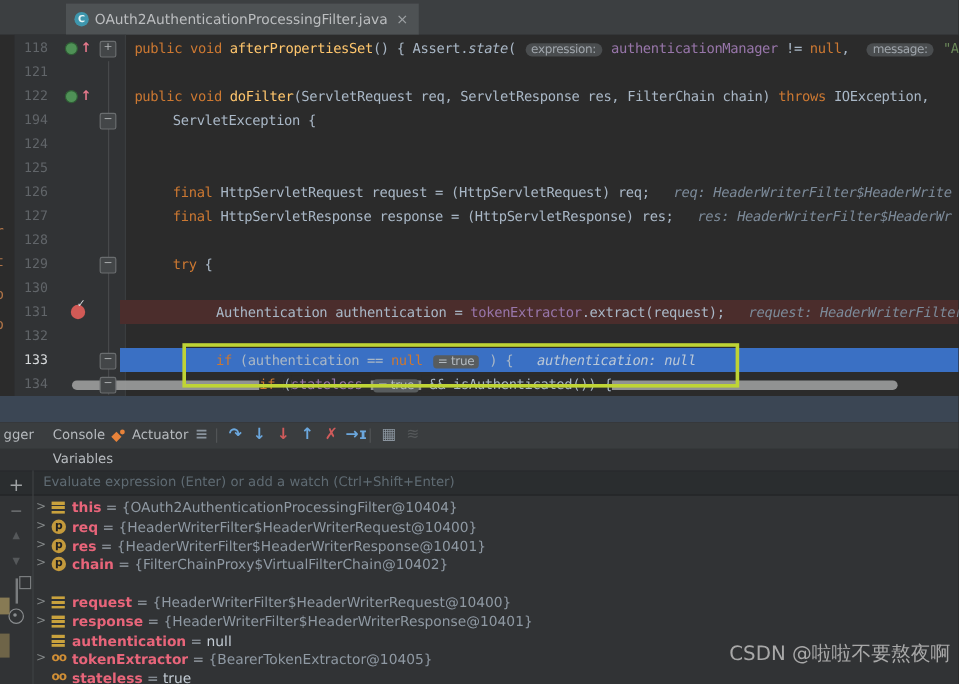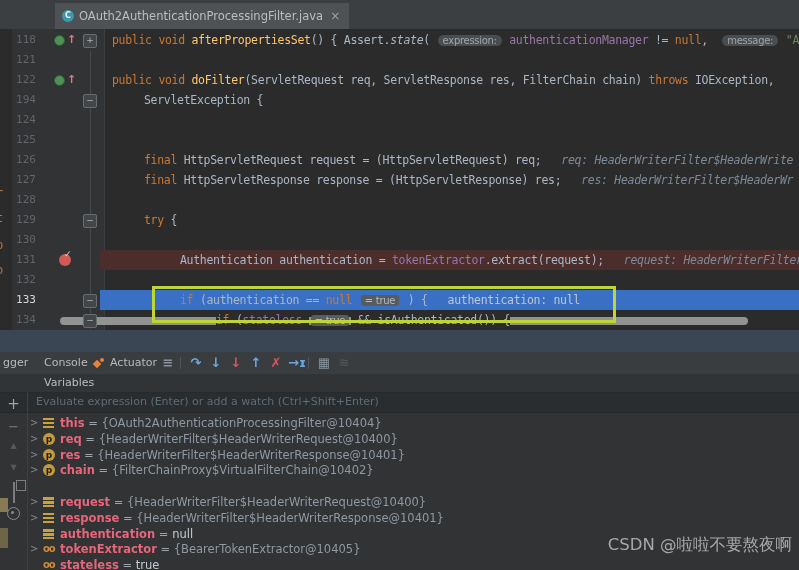--- a/index.html
+++ b/index.html
@@ -21,21 +21,21 @@
   #gutterbg{position:absolute;left:12px;top:0;width:92px;height:100%;background:#313335;
             border-right:1px solid #3a3d3f;}
   #foldguide{position:absolute;left:90px;top:22px;height:278px;border-left:1px solid #47494b;}
   #leftstrip{position:absolute;left:0;top:0;width:12px;height:100%;background:#2b2b2b;overflow:hidden;}
   .frag{position:absolute;left:-4px;width:12px;font:12px "DejaVu Sans Mono",monospace;color:#b07448;}
 
   .row{position:absolute;left:0;right:0;height:20px;}
   .hl{position:absolute;left:100px;right:0;top:0;bottom:0;}
   .hl.breakpoint{background:#4b2d2c;}
   .hl.execution{background:#3a70c4;}
-  .lnum{position:absolute;left:8px;width:36px;text-align:center;
+  .lnum{position:absolute;left:20px;width:36px;text-align:left;
         font:11px "DejaVu Sans Mono",monospace;line-height:20px;color:#616569;}
   .row.cur .lnum{color:#d6d9db;}
   .gic{position:absolute;left:54px;top:0;height:20px;display:flex;align-items:center;}
   .ovcirc{width:9px;height:9px;border-radius:50%;background:#4f9156;border:1px solid #2f5c35;}
   .ovarrow{color:#e8798c;font-size:11px;font-weight:bold;margin-left:2px;line-height:20px;}
   .bpdot{position:relative;width:12px;height:12px;border-radius:50%;background:#d15a56;margin-left:5px;}
   .bpdot::after{content:"✓";position:absolute;top:-5px;left:5px;color:#d9dcde;font-size:9px;}
   .fold{position:absolute;left:83px;top:4px;width:12px;height:12px;background:#434648;
         border:1px solid #6a6d6f;border-radius:2px;color:#b3b6b8;font-size:9px;line-height:10px;
         text-align:center;z-index:8;}
@@ -44,21 +44,21 @@
   .seg.keyword{color:#cc7832;}
   .seg.default{color:#a9b7c6;}
   .seg.method{color:#ffc66d;}
   .seg.method_static{color:#a9b7c6;font-style:italic;}
   .seg.field{color:#9876aa;}
   .seg.field_static{color:#9876aa;font-style:italic;}
   .seg.string{color:#6a8759;}
   .seg.param_hint{background:#4a4d4f;color:#9fa5ab;border-radius:7px;padding:0 5px;
                   font-size:10px;font-family:"DejaVu Sans",sans-serif;margin:0 1px;}
   .seg.debug_hint{color:#7c8a99;font-style:italic;}
-  .seg.debug_hint_light{color:#bac7d6;}
+  .seg.debug_hint_light{color:#bac7d6;font-style:italic;}
   .seg.eval_chip{background:#585c5e;color:#b3bac0;border-radius:3px;padding:0 4px;
                  font-size:10px;font-family:"DejaVu Sans",sans-serif;margin:0 2px;}
   .row.scrollrow .seg:not(.eval_chip){background:#2b2b2b;}
   #hscroll{position:absolute;left:60px;top:288px;width:688px;height:8px;background:#9fa0a0;
            border-radius:4px;opacity:.88;z-index:4;}
   #annotbox{position:absolute;left:152px;top:286px;width:458px;height:31px;
             border:3px solid #bfd435;z-index:20;}
 
   
   #band{position:absolute;left:0;top:330px;width:100%;height:22px;background:#3b4654;}

